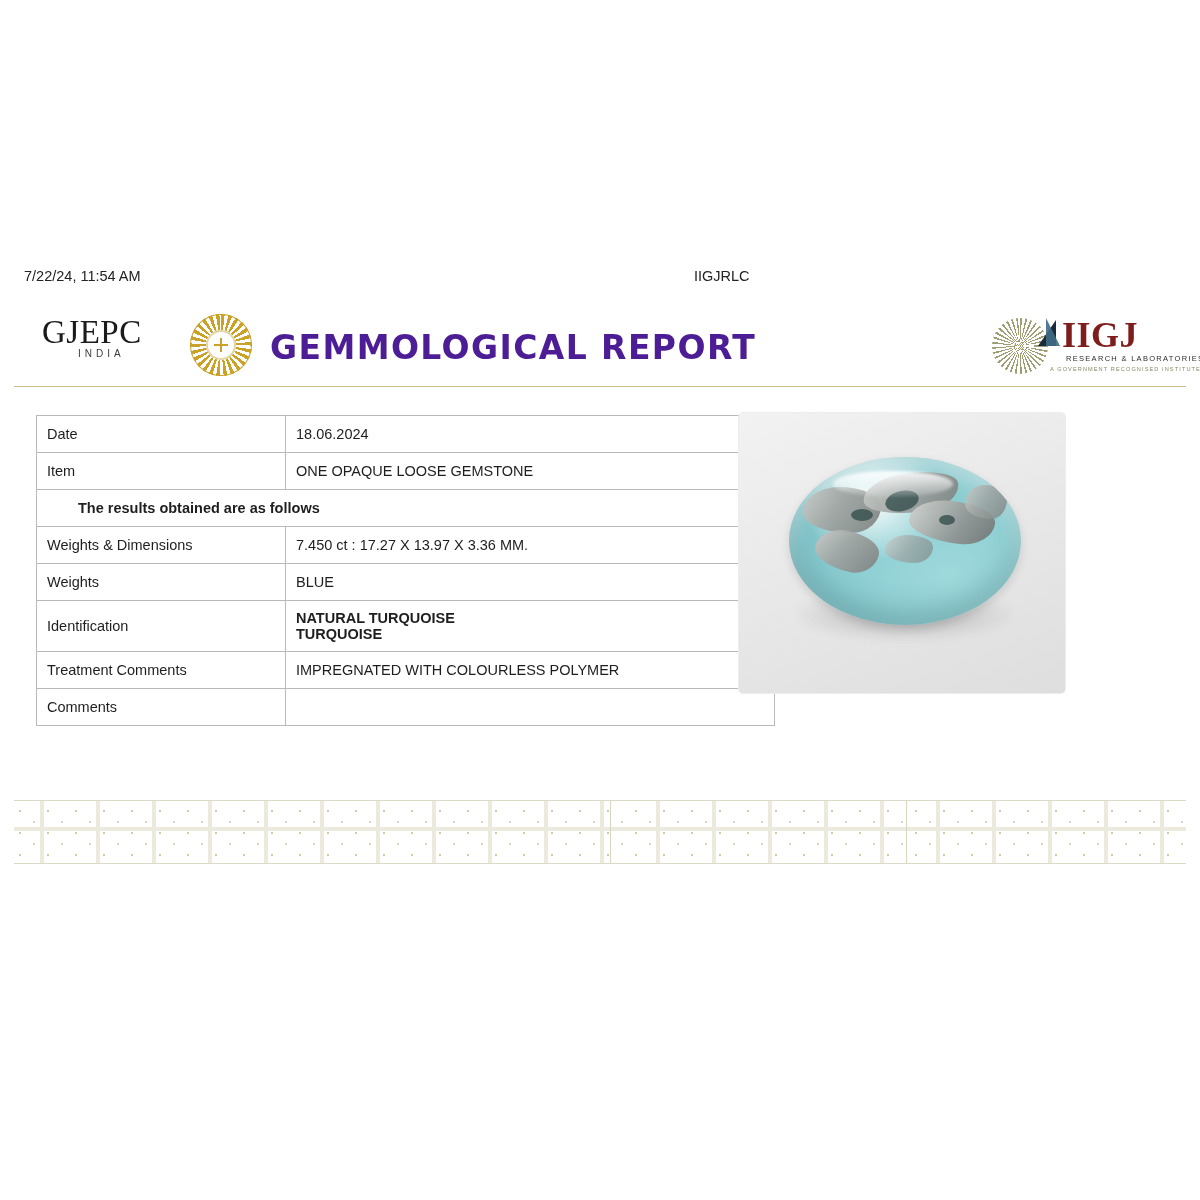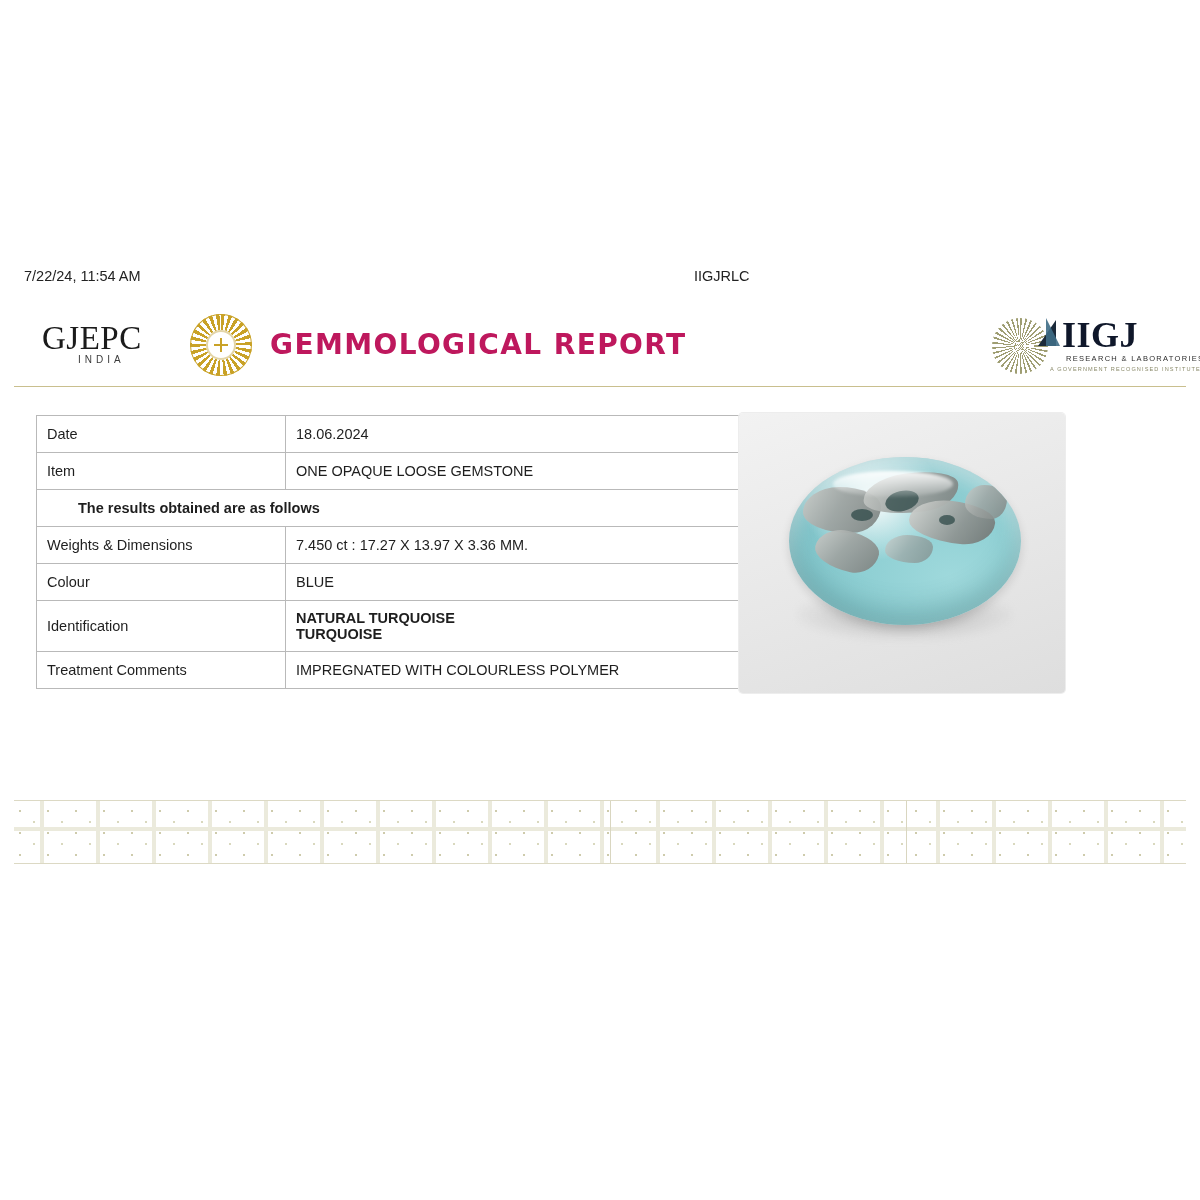--- a/index.html
+++ b/index.html
@@ -54,21 +54,21 @@
     position: absolute;
     left: 14px;
     top: 306px;
     width: 1172px;
     height: 80px;
   }
 
   .gjepc-logo {
     position: absolute;
     left: 28px;
-    top: 14px;
+    top: 8px;
     width: 120px;
     height: 46px;
   }
   .gjepc-logo .gj-text {
     position: absolute;
     left: 0;
     top: 0;
     font-family: "Liberation Serif", serif;
     font-size: 33px;
     letter-spacing: 0.5px;
@@ -116,24 +116,24 @@
     width: 14px; height: 14px;
     background:
       linear-gradient(to right, transparent 44%, #c9a227 44%, #c9a227 56%, transparent 56%),
       linear-gradient(to bottom, transparent 44%, #c9a227 44%, #c9a227 56%, transparent 56%);
   }
 
   .report-title {
     position: absolute;
     left: 256px;
     top: 22px;
-    font-size: 28px;
+    font-size: 33px;
     font-weight: bold;
     letter-spacing: 1.4px;
-    color: #be185d;
+    color: #4c1d95;
     font-family: "DejaVu Sans", sans-serif;
     white-space: nowrap;
   }
 
   .iigj-logo {
     position: absolute;
     right: 4px;
     top: 6px;
     width: 192px;
     height: 68px;
@@ -165,21 +165,21 @@
     opacity: .9;
   }
   .iigj-name {
     position: absolute;
     left: 72px;
     top: 2px;
     font-family: "Liberation Serif", serif;
     font-size: 36px;
     font-weight: bold;
     letter-spacing: 0.5px;
-    color: #0f172a;
+    color: #7f1d1d;
     white-space: nowrap;
   }
   .iigj-sub1 {
     position: absolute;
     left: 76px;
     top: 42px;
     font-size: 7.5px;
     letter-spacing: 1.3px;
     color: #2c2c2c;
     white-space: nowrap;
@@ -406,33 +406,37 @@
         <td class="value">ONE OPAQUE LOOSE GEMSTONE</td>
       </tr>
       <tr>
         <td class="span-note" colspan="2">The results obtained are as follows</td>
       </tr>
       <tr>
         <td class="label">Weights &amp; Dimensions</td>
         <td class="value">7.450 ct : 17.27 X 13.97 X 3.36 MM.</td>
       </tr>
       <tr>
-        <td class="label">Colour</td>
+        <td class="label">Weights</td>
         <td class="value">BLUE</td>
       </tr>
       <tr class="tall">
         <td class="label">Identification</td>
         <td class="value">
           <span class="bold line2">NATURAL TURQUOISE</span>
           <span class="bold line2">TURQUOISE</span>
         </td>
       </tr>
       <tr>
         <td class="label">Treatment Comments</td>
         <td class="value">IMPREGNATED WITH COLOURLESS POLYMER</td>
+      </tr>
+      <tr>
+        <td class="label">Comments</td>
+        <td class="value"></td>
       </tr>
     </tbody>
   </table>
 
   <div class="gem-photo">
     <div class="gem-shadow"></div>
     <div class="gem">
       <div class="matrix m1"></div>
       <div class="matrix m2"></div>
       <div class="matrix m3"></div>

